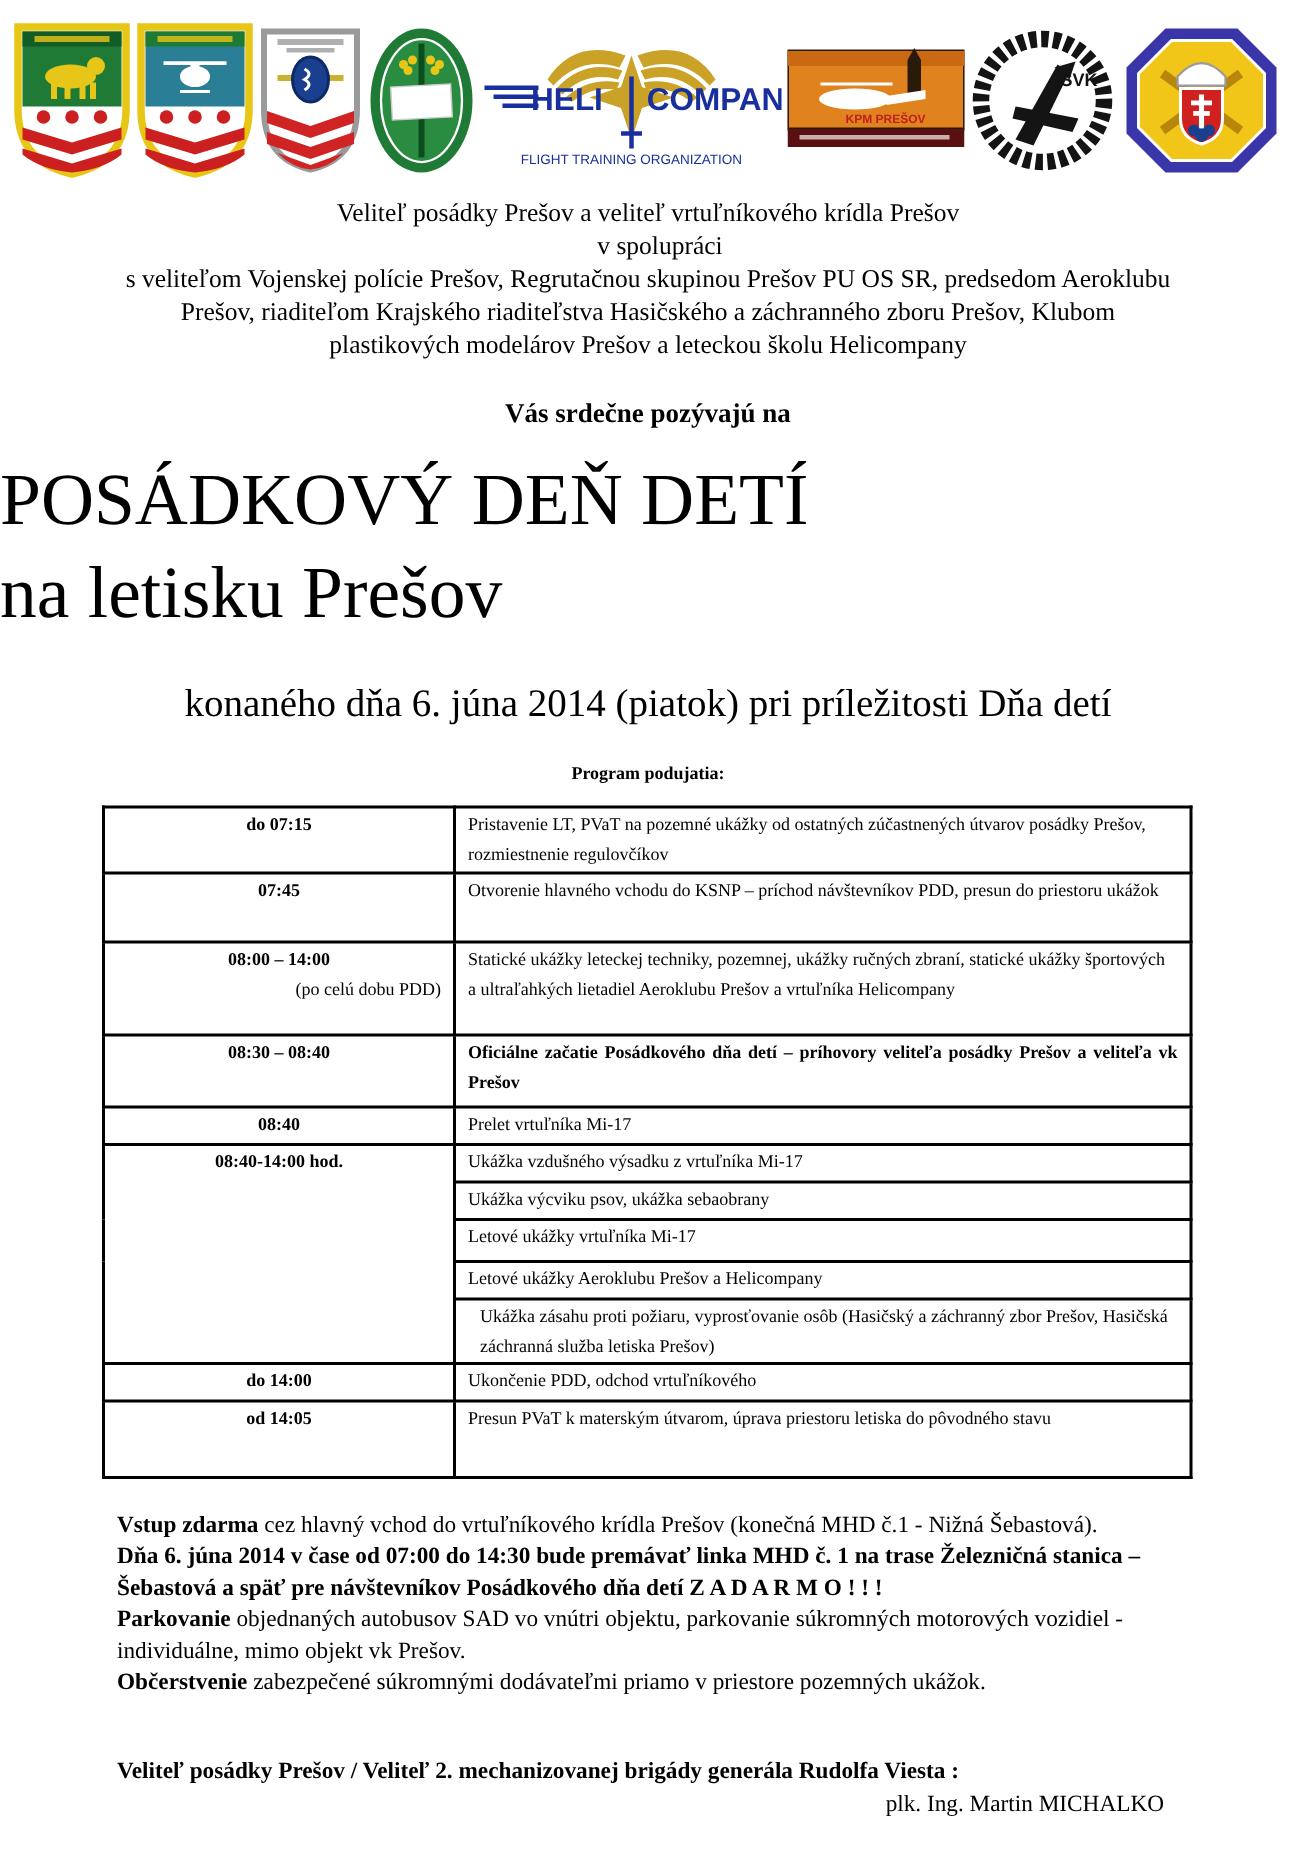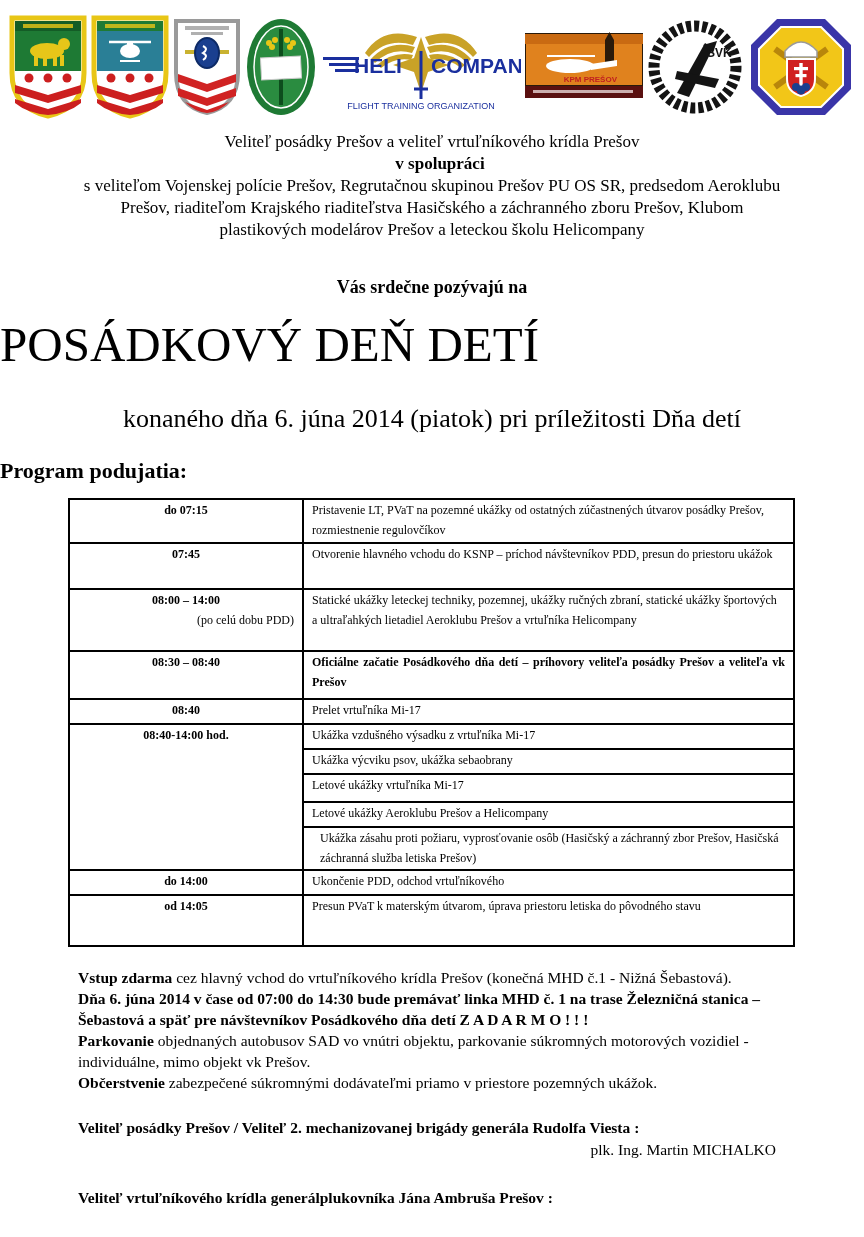--- a/index.html
+++ b/index.html
@@ -5,41 +5,41 @@
   html,body{margin:0;padding:0;}
   body{
     width:864px;height:1237px;background:#ffffff;color:#000;
     font-family:"Liberation Serif","DejaVu Serif",serif;
     overflow:hidden;position:relative;
   }
   .logos{display:flex;justify-content:center;align-items:center;gap:4px;padding-top:13px;height:108px;}
   .logo{flex:0 0 auto;display:block;}
   .org{ text-align:center;margin-top:10px;font-size:17px;line-height:22px;}
   .org .wide{width:712px;margin:0 auto;}
-  .bold{font-weight:bold;margin-left:16px;}
-  .invite{text-align:center;font-weight:bold;font-size:18px;margin-top:36px;}
+  .bold{font-weight:normal;margin-left:16px;}
+  .invite{text-align:center;font-weight:bold;font-size:18px;margin-top:24px;}
   .title{ text-align:left;font-size:49px;line-height:62px;margin-top:16px;}
   .dateline{text-align:center;font-size:26px;margin-top:28px;}
-  .program-heading{text-align:left;font-weight:bold;font-size:22px;margin-top:24px;}
+  .program-heading{text-align:center;font-weight:bold;font-size:12px;margin-top:24px;}
   table.program{border-collapse:collapse;margin:14px 0 0 68px;width:727px;table-layout:fixed;}
   table.program td{border:2px solid #000;padding:1px 8px;font-size:12px;line-height:19.5px;vertical-align:top;}
   td.time{width:216px;text-align:center;font-weight:bold;vertical-align:middle;}
   td.time .sub{font-weight:normal;display:block;text-align:right;}
   tr.r1 td{height:40px;} tr.r2 td{height:42px;border-radius:15px;} tr.r3 td{height:58px;}
   tr.r4 td{height:44px;} tr.r5 td{height:21px;}
   tr.s1 td{height:21px;} tr.s2 td{height:21px;} tr.s3 td{height:24px;}
   tr.s4 td{height:21px;} tr.s5 td{height:39px;padding-left:16px;}
   tr.r7 td{height:21px;} tr.r8 td{height:47px;}
   .act-bold{font-weight:bold;text-align:justify;}
   .act-just{text-align:justify;}
   .notes{margin:20px 0 0 78px;width:714px;font-size:15.5px;line-height:21px;}
   .notes p{margin:0;}
   .note-all-bold{font-weight:bold;}
   .sigs{margin-left:78px;width:700px;font-size:15.5px;}
-  .sig-title{font-weight:bold;margin-top:26px;}
+  .sig-title{font-weight:bold;margin-top:40px;}
   .sig-name{text-align:right;margin-top:4px;padding-right:2px;}
   .sig2{margin-top:30px;}
   svg text{font-family:"Liberation Sans","DejaVu Sans",sans-serif;}
 </style>
 </head>
 <body>
 
 <div class="logos">
 
   <svg class="logo" width="78" height="104" viewBox="0 0 78 104">
@@ -167,20 +167,21 @@
 <div class="org">
   <div>Veliteľ posádky Prešov a veliteľ vrtuľníkového krídla Prešov</div>
   <div class="bold">v spolupráci</div>
   <div class="wide">s veliteľom Vojenskej polície Prešov, Regrutačnou skupinou Prešov PU OS SR, predsedom Aeroklubu Prešov, riaditeľom Krajského riaditeľstva Hasičského a záchranného zboru Prešov, Klubom plastikových modelárov Prešov a leteckou školu Helicompany</div>
 </div>
 
 <div class="invite">Vás srdečne pozývajú na</div>
 
 <div class="title">
   <div>POSÁDKOVÝ DEŇ DETÍ</div>
+  <div>na letisku Prešov</div>
 </div>
 
 <div class="dateline">konaného dňa 6. júna 2014 (piatok) pri príležitosti Dňa detí</div>
 
 <div class="program-heading">Program podujatia:</div>
 
 <table class="program">
   <tbody>
     <tr class="r1">
       <td class="time">do 07:15</td>

